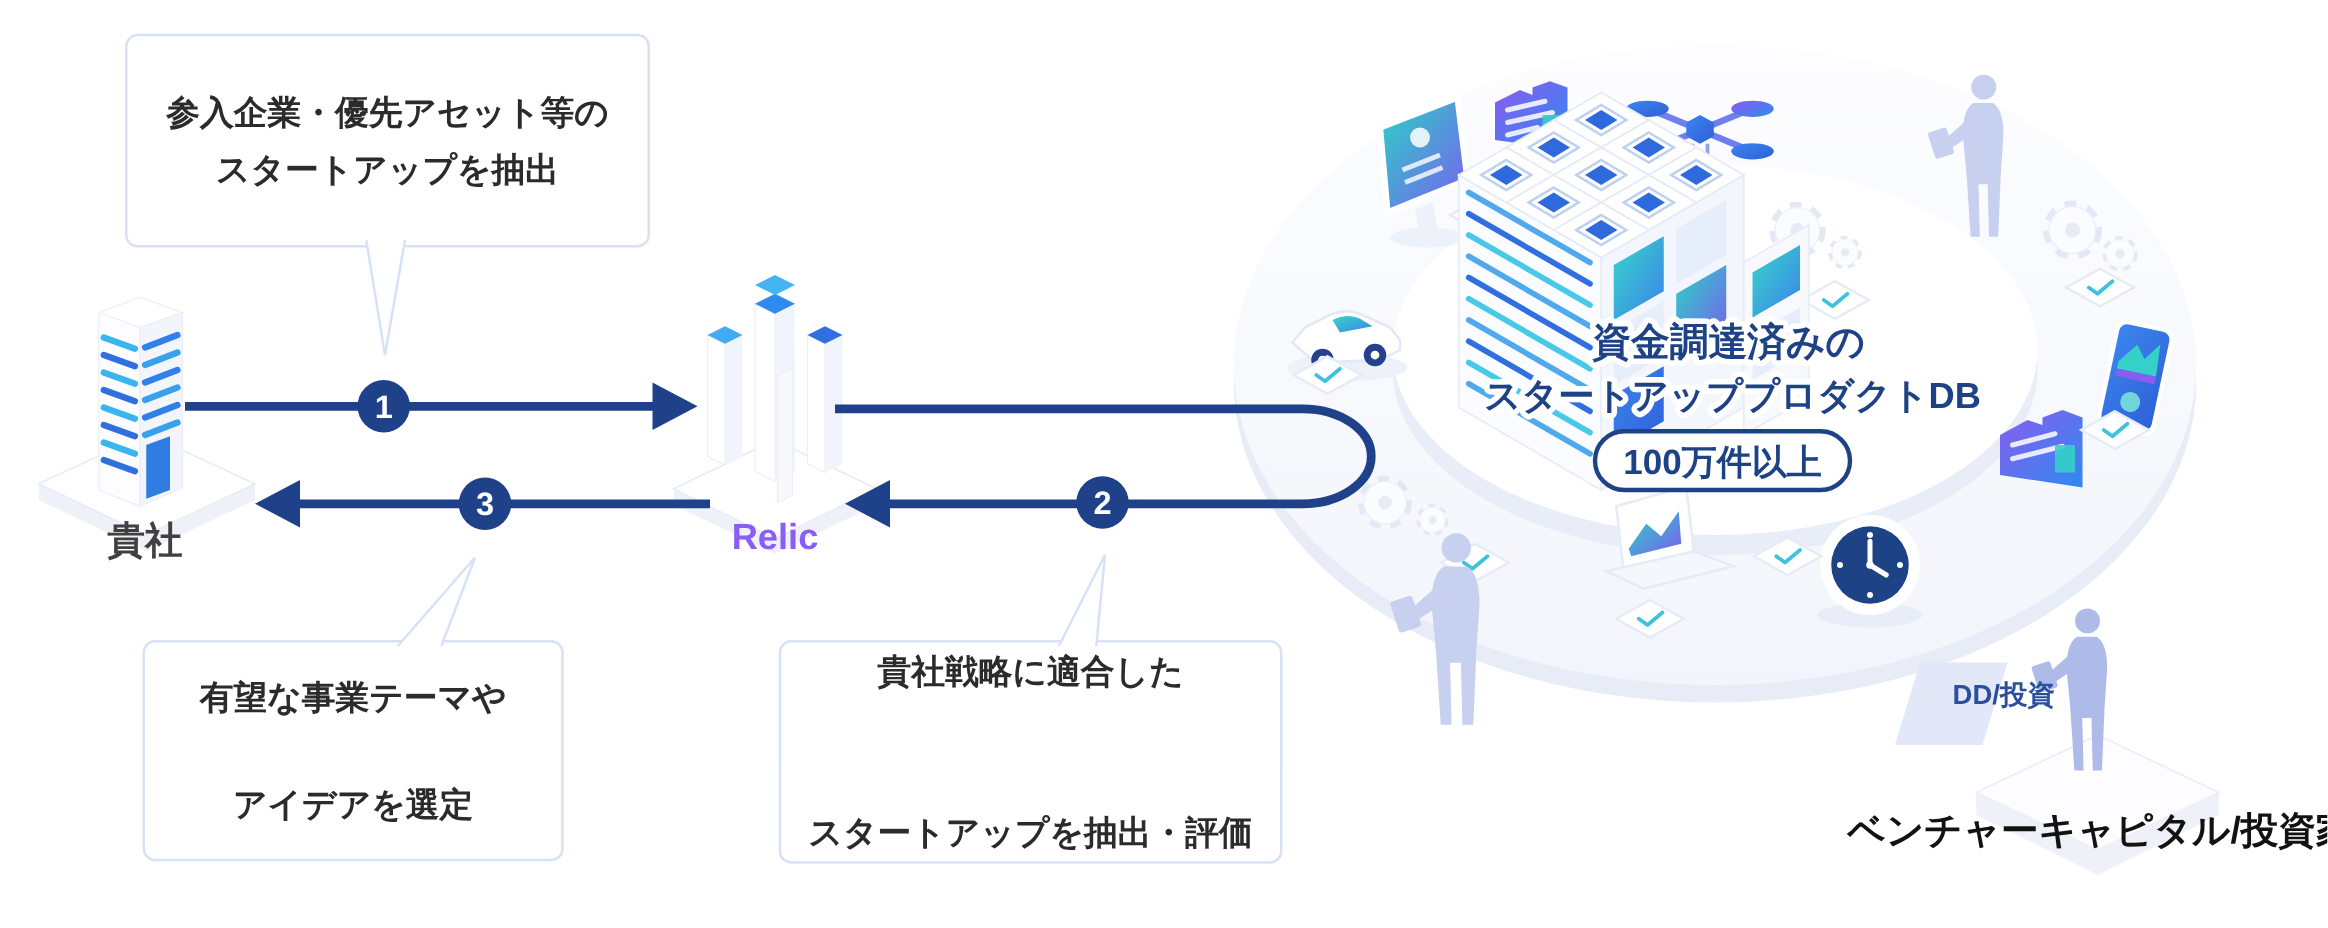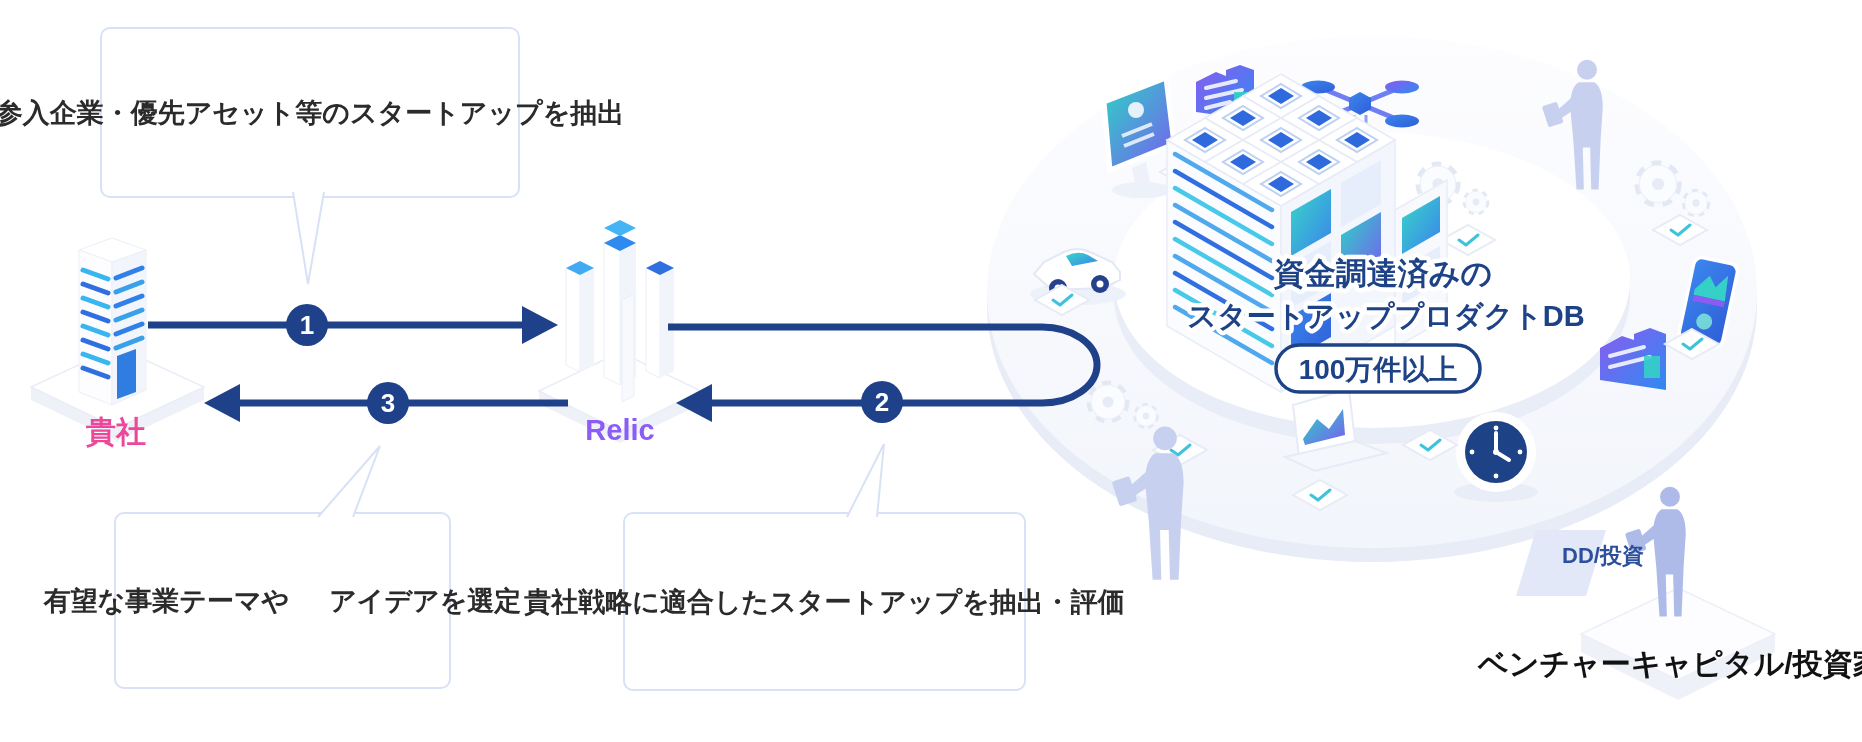--- a/index.html
+++ b/index.html
@@ -5,28 +5,28 @@
   html,body{margin:0;padding:0;background:#fff;}
   .canvas{
     position:relative;width:1862px;height:742px;overflow:hidden;background:#fff;
     font-family:"Liberation Sans","DejaVu Sans",sans-serif;
   }
   svg{position:absolute;left:0;top:0;}
   .illustration{z-index:1;}
   .flow-layer{z-index:3;}
   .bubble{
     position:absolute;z-index:2;background:#fff;border:2px solid #d8e2f6;border-radius:10px;
-    display:flex;justify-content:center;align-items:center;
+    display:flex;flex-direction:column;justify-content:center;align-items:center;
     font-weight:bold;color:#2b2b2b;text-align:center;
   }
   .bubble .bline{font-size:27px;line-height:46px;white-space:nowrap;}
   #bubble-step1{left:100px;top:27px;width:416px;height:167px;}
   #bubble-step3{left:114px;top:512px;width:333px;height:173px;gap:40px;}
-  #bubble-step2{left:623px;top:512px;width:399px;height:175px;}
-  .node-label{position:absolute;z-index:2;font-weight:bold;color:#ec4899;text-align:center;white-space:nowrap;}
+  #bubble-step2{left:623px;top:512px;width:399px;height:175px;justify-content:space-between;}
+  .node-label{position:absolute;z-index:2;font-weight:bold;color:#404040;text-align:center;white-space:nowrap;}
   #label-company{left:58px;top:412px;width:116px;font-size:30px;}
   #label-relic{left:558px;top:414px;width:124px;font-size:29px;color:#8b5cf6;}
   #label-dd{left:1538px;top:541px;width:130px;font-size:22px;color:#2c4f9b;z-index:2;}
   #label-vc{left:1478px;top:644px;width:384px;font-size:30px;color:#121212;text-align:left;letter-spacing:0px;}
   .step-circle{
     position:absolute;z-index:4;width:42px;height:42px;border-radius:50%;
     background:#1e4189;color:#fff;font-weight:bold;font-size:26px;
     display:flex;align-items:center;justify-content:center;
   }
   #circle-step1{left:286px;top:304px;}

